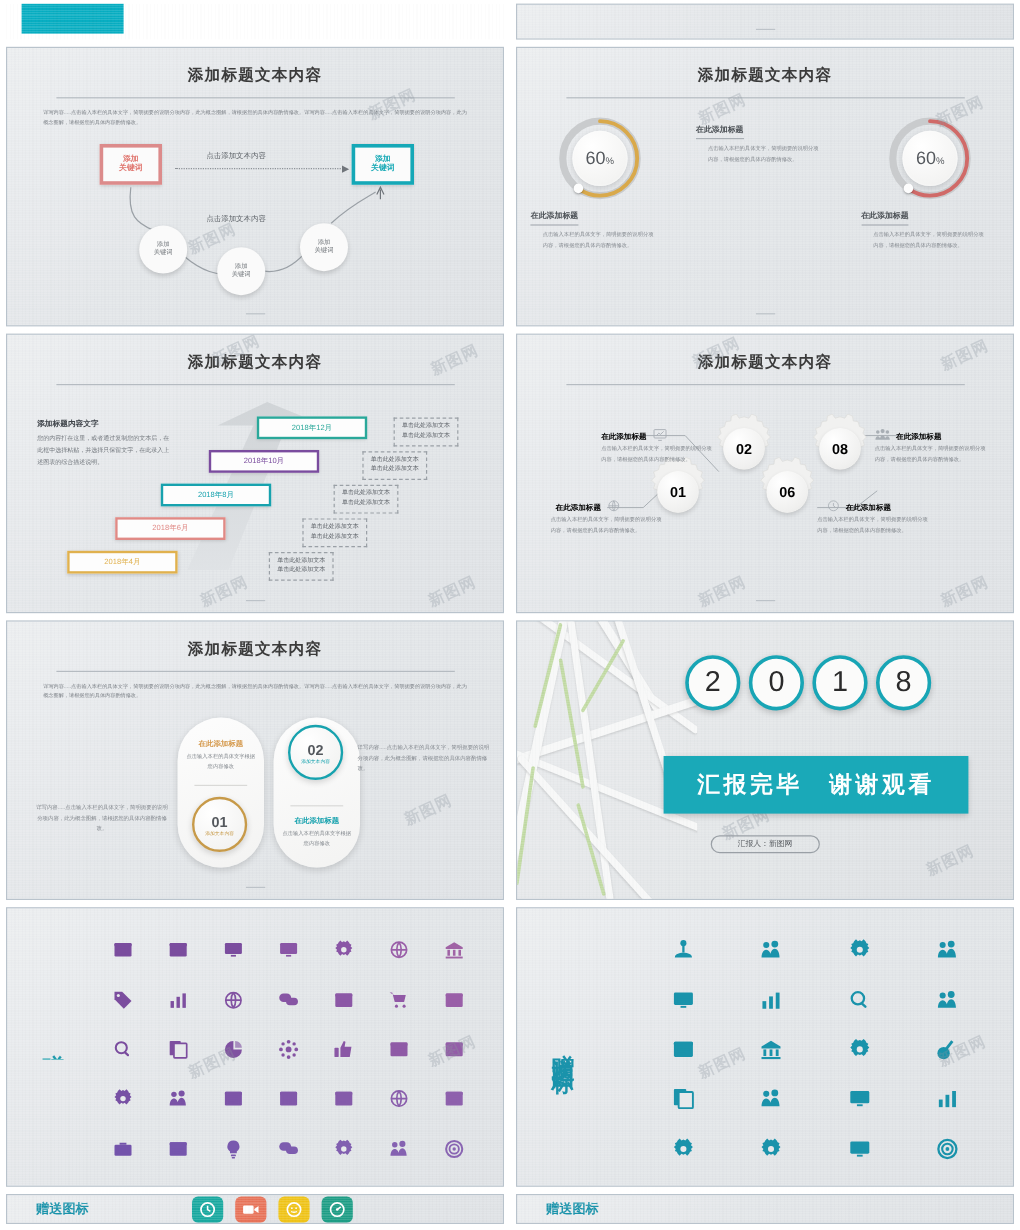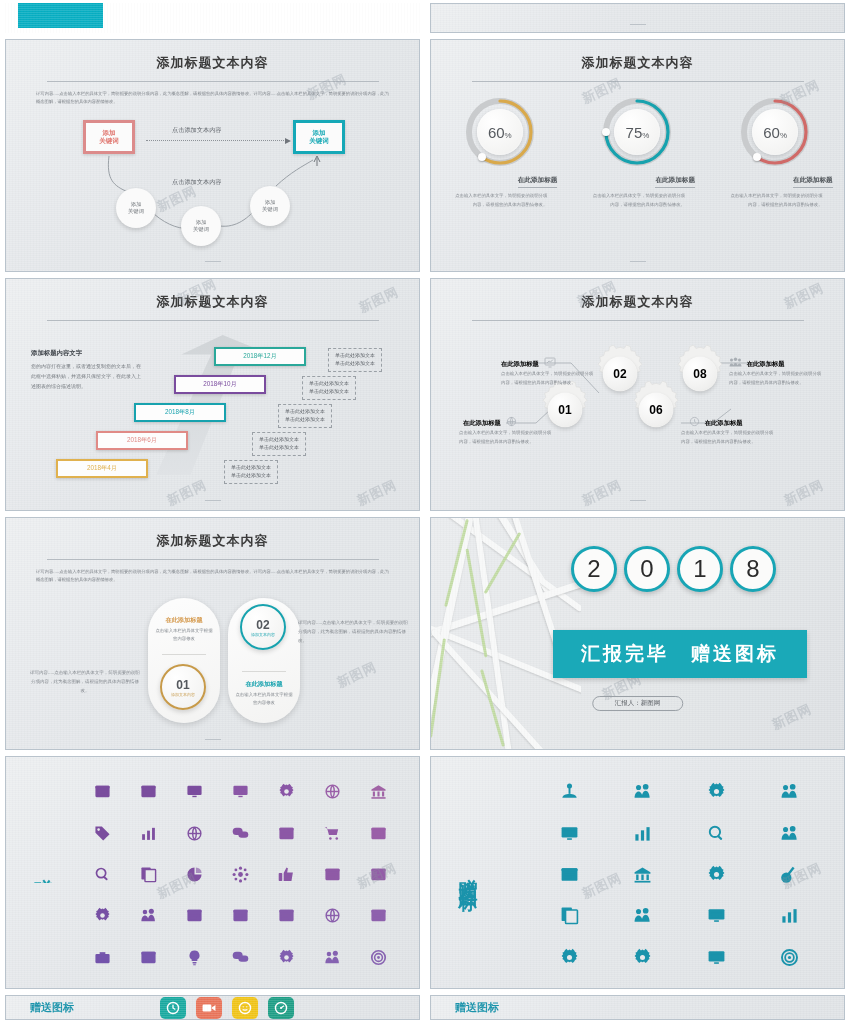--- a/index.html
+++ b/index.html
@@ -86,21 +86,21 @@
     border-top:1.4px dotted #8d9298;
   }
   .dotted-arrow:after{
     content:""; position:absolute; right:-5px; top:-3.2px;
     border-left:6px solid #70757b; border-top:3.4px solid transparent;
     border-bottom:3.4px solid transparent;
   }
 
   
   .donut-row { display:flex; justify-content:space-around; margin-top:14px; position:relative; z-index:2;}
-  .donut-col { width:115px; text-align:right; }
+  .donut-col { width:115px; text-align:left; }
   .donut { position:relative; width:72px; height:72px; margin:0 auto;}
   .donut svg { position:absolute; inset:0; }
   .donut-inner {
     position:absolute; left:13px; top:13px; width:46px; height:46px; border-radius:50%;
     background:radial-gradient(circle at 35% 28%, #ffffff 0%, #f4f4f3 70%, #ececea 100%);
     box-shadow:0 2px 5px rgba(0,0,0,.14), inset 0 0 2px rgba(255,255,255,.9);
     display:flex; align-items:center; justify-content:center;
   }
   .donut-val { font-size:15px; color:#55595e; font-weight:400; }
   .donut-val small { font-size:8px; }
@@ -277,30 +277,21 @@
           <div class="donut-col"><div class="donut">
               <svg width="72" height="72" viewBox="0 0 72 72">
                 <circle cx="36" cy="36" r="31" fill="none" stroke="#c9cbcd" stroke-width="6"></circle>
                 <circle cx="36" cy="36" r="31" fill="none" stroke="#d9a94b" stroke-width="3.2" stroke-linecap="round" stroke-dasharray="116.8672467135403 77.91149780902687" transform="rotate(-90 36 36)"></circle>
               </svg>
               <div class="donut-inner">
                 <span class="donut-val">60<small>%</small></span>
               </div>
               <div class="knob" style="left:13.778657178933337px;top:57.079526825623375px;"></div>
             </div><div class="d-sub-t">在此添加标题</div><div class="d-sub-p">点击输入本栏的具体文字，简明扼要的说明分项内容，请根据您的具体内容酌情修改。</div></div>
-          <div class="donut-col"><div class="donut">
-              <svg width="72" height="72" viewBox="0 0 72 72">
-                <circle cx="36" cy="36" r="31" fill="none" stroke="#c9cbcd" stroke-width="6"></circle>
-                <circle cx="36" cy="36" r="31" fill="none" stroke="#17a2ae" stroke-width="3.2" stroke-linecap="round" stroke-dasharray="146.08405839192537 48.6946861306418" transform="rotate(-90 36 36)"></circle>
-              </svg>
-              <div class="donut-inner">
-                <span class="donut-val">75<small>%</small></span>
-              </div>
-              <div class="knob" style="left:1px;top:32.00000000000001px;"></div>
-            </div><div class="d-sub-t">在此添加标题</div><div class="d-sub-p">点击输入本栏的具体文字，简明扼要的说明分项内容，请根据您的具体内容酌情修改。</div></div>
+          <div class="donut-col"><div class="d-sub-t">在此添加标题</div><div class="d-sub-p">点击输入本栏的具体文字，简明扼要的说明分项内容，请根据您的具体内容酌情修改。</div></div>
           <div class="donut-col"><div class="donut">
               <svg width="72" height="72" viewBox="0 0 72 72">
                 <circle cx="36" cy="36" r="31" fill="none" stroke="#c9cbcd" stroke-width="6"></circle>
                 <circle cx="36" cy="36" r="31" fill="none" stroke="#d06a68" stroke-width="3.2" stroke-linecap="round" stroke-dasharray="116.8672467135403 77.91149780902687" transform="rotate(-90 36 36)"></circle>
               </svg>
               <div class="donut-inner">
                 <span class="donut-val">60<small>%</small></span>
               </div>
               <div class="knob" style="left:13.778657178933337px;top:57.079526825623375px;"></div>
             </div><div class="d-sub-t">在此添加标题</div><div class="d-sub-p">点击输入本栏的具体文字，简明扼要的说明分项内容，请根据您的具体内容酌情修改。</div></div>
@@ -524,21 +515,21 @@
         <div class="leaf" style="left:60px;top:150px;width:3px;height:80px;transform:rotate(-16deg);"></div>
       </div>
       <div class="wm" style="left:170px;top:160px;">新图网</div>
       <div class="wm" style="left:340px;top:190px;">新图网</div>
       <div class="num-row" id="year-digits">
           <div class="num-c" style="border-color: rgb(24, 165, 181);">2</div>
           <div class="num-c" style="border-color: rgb(24, 165, 181);">0</div>
           <div class="num-c" style="border-color: rgb(24, 165, 181);">1</div>
           <div class="num-c" style="border-color: rgb(24, 165, 181);">8</div>
         </div>
-      <div class="thanks-bar">汇报完毕　赠送图标</div>
+      <div class="thanks-bar">汇报完毕　谢谢观看</div>
       <div class="presenter">汇报人：新图网</div>
     </div>
   </div>
 
   <div class="cell">
     <div class="slide slide-std icons-slide">
       <div class="wm" style="left:150px;top:120px;">新图网</div>
       <div class="wm" style="left:350px;top:110px;">新图网</div>
       <div class="icon-side">
         <span id="s7-side" style="background:linear-gradient(180deg,#7a4c9e,#17a2ae);-webkit-background-clip:text;-webkit-text-fill-color:transparent;">赠送图标</span>

